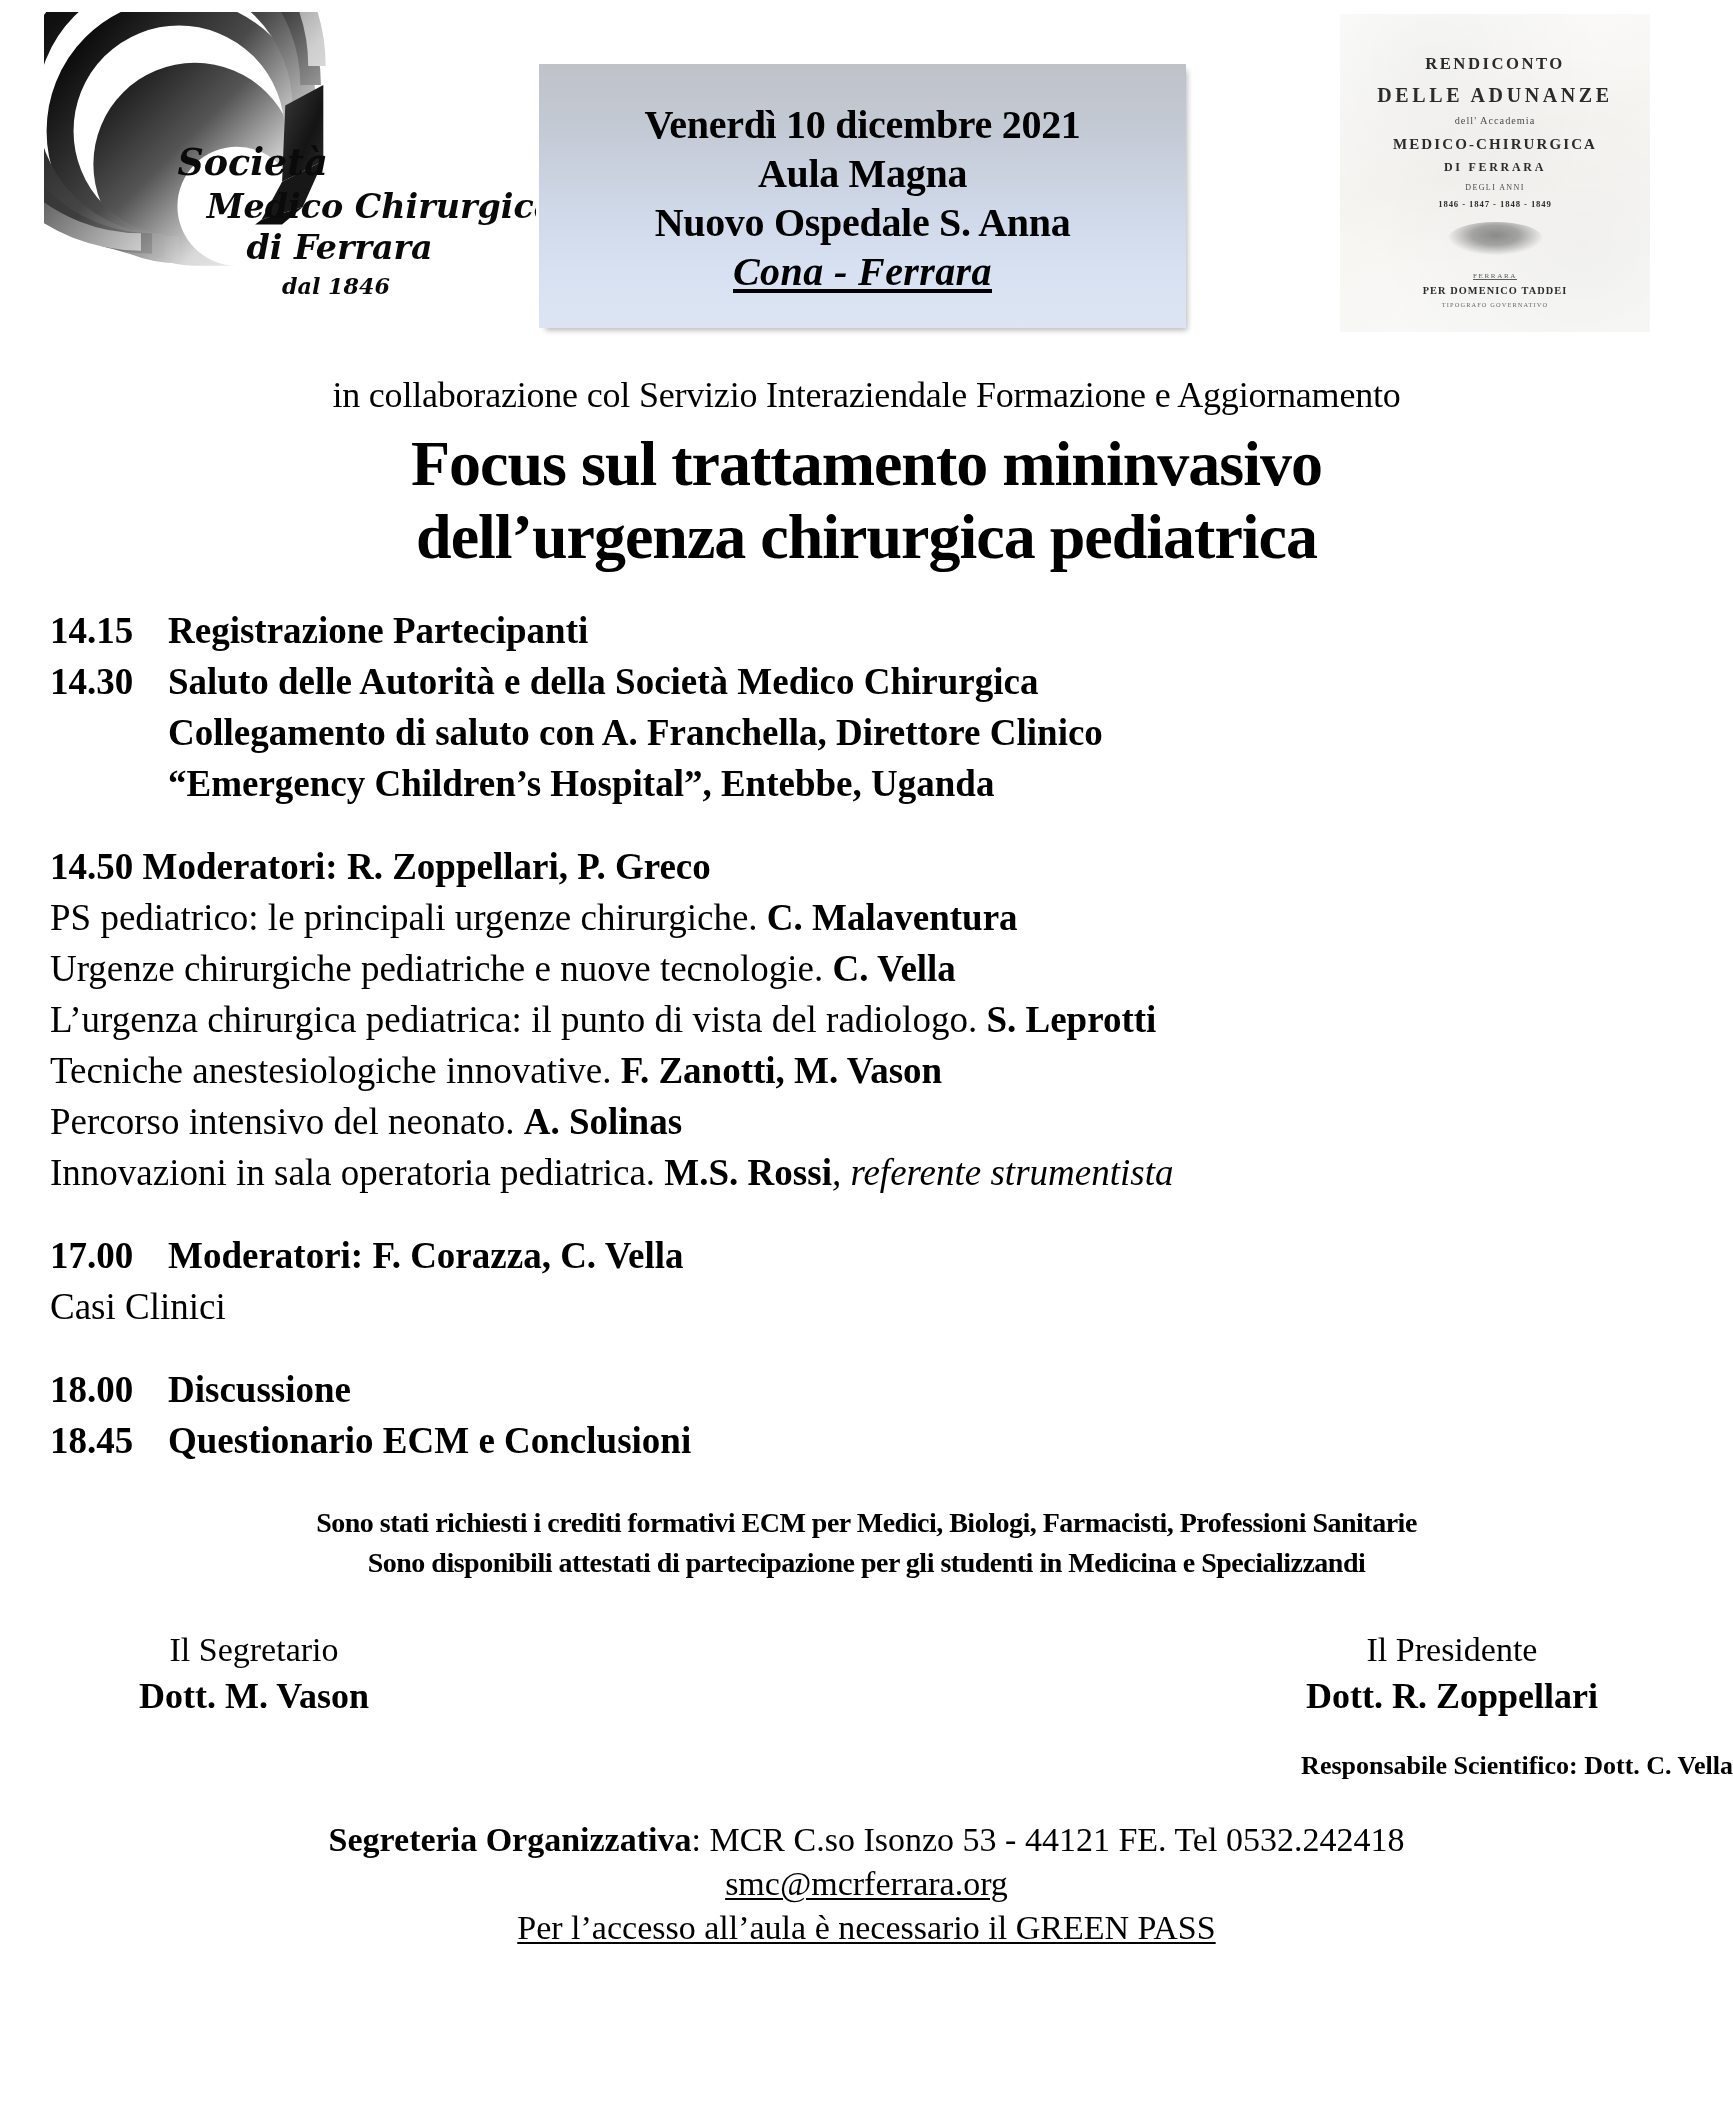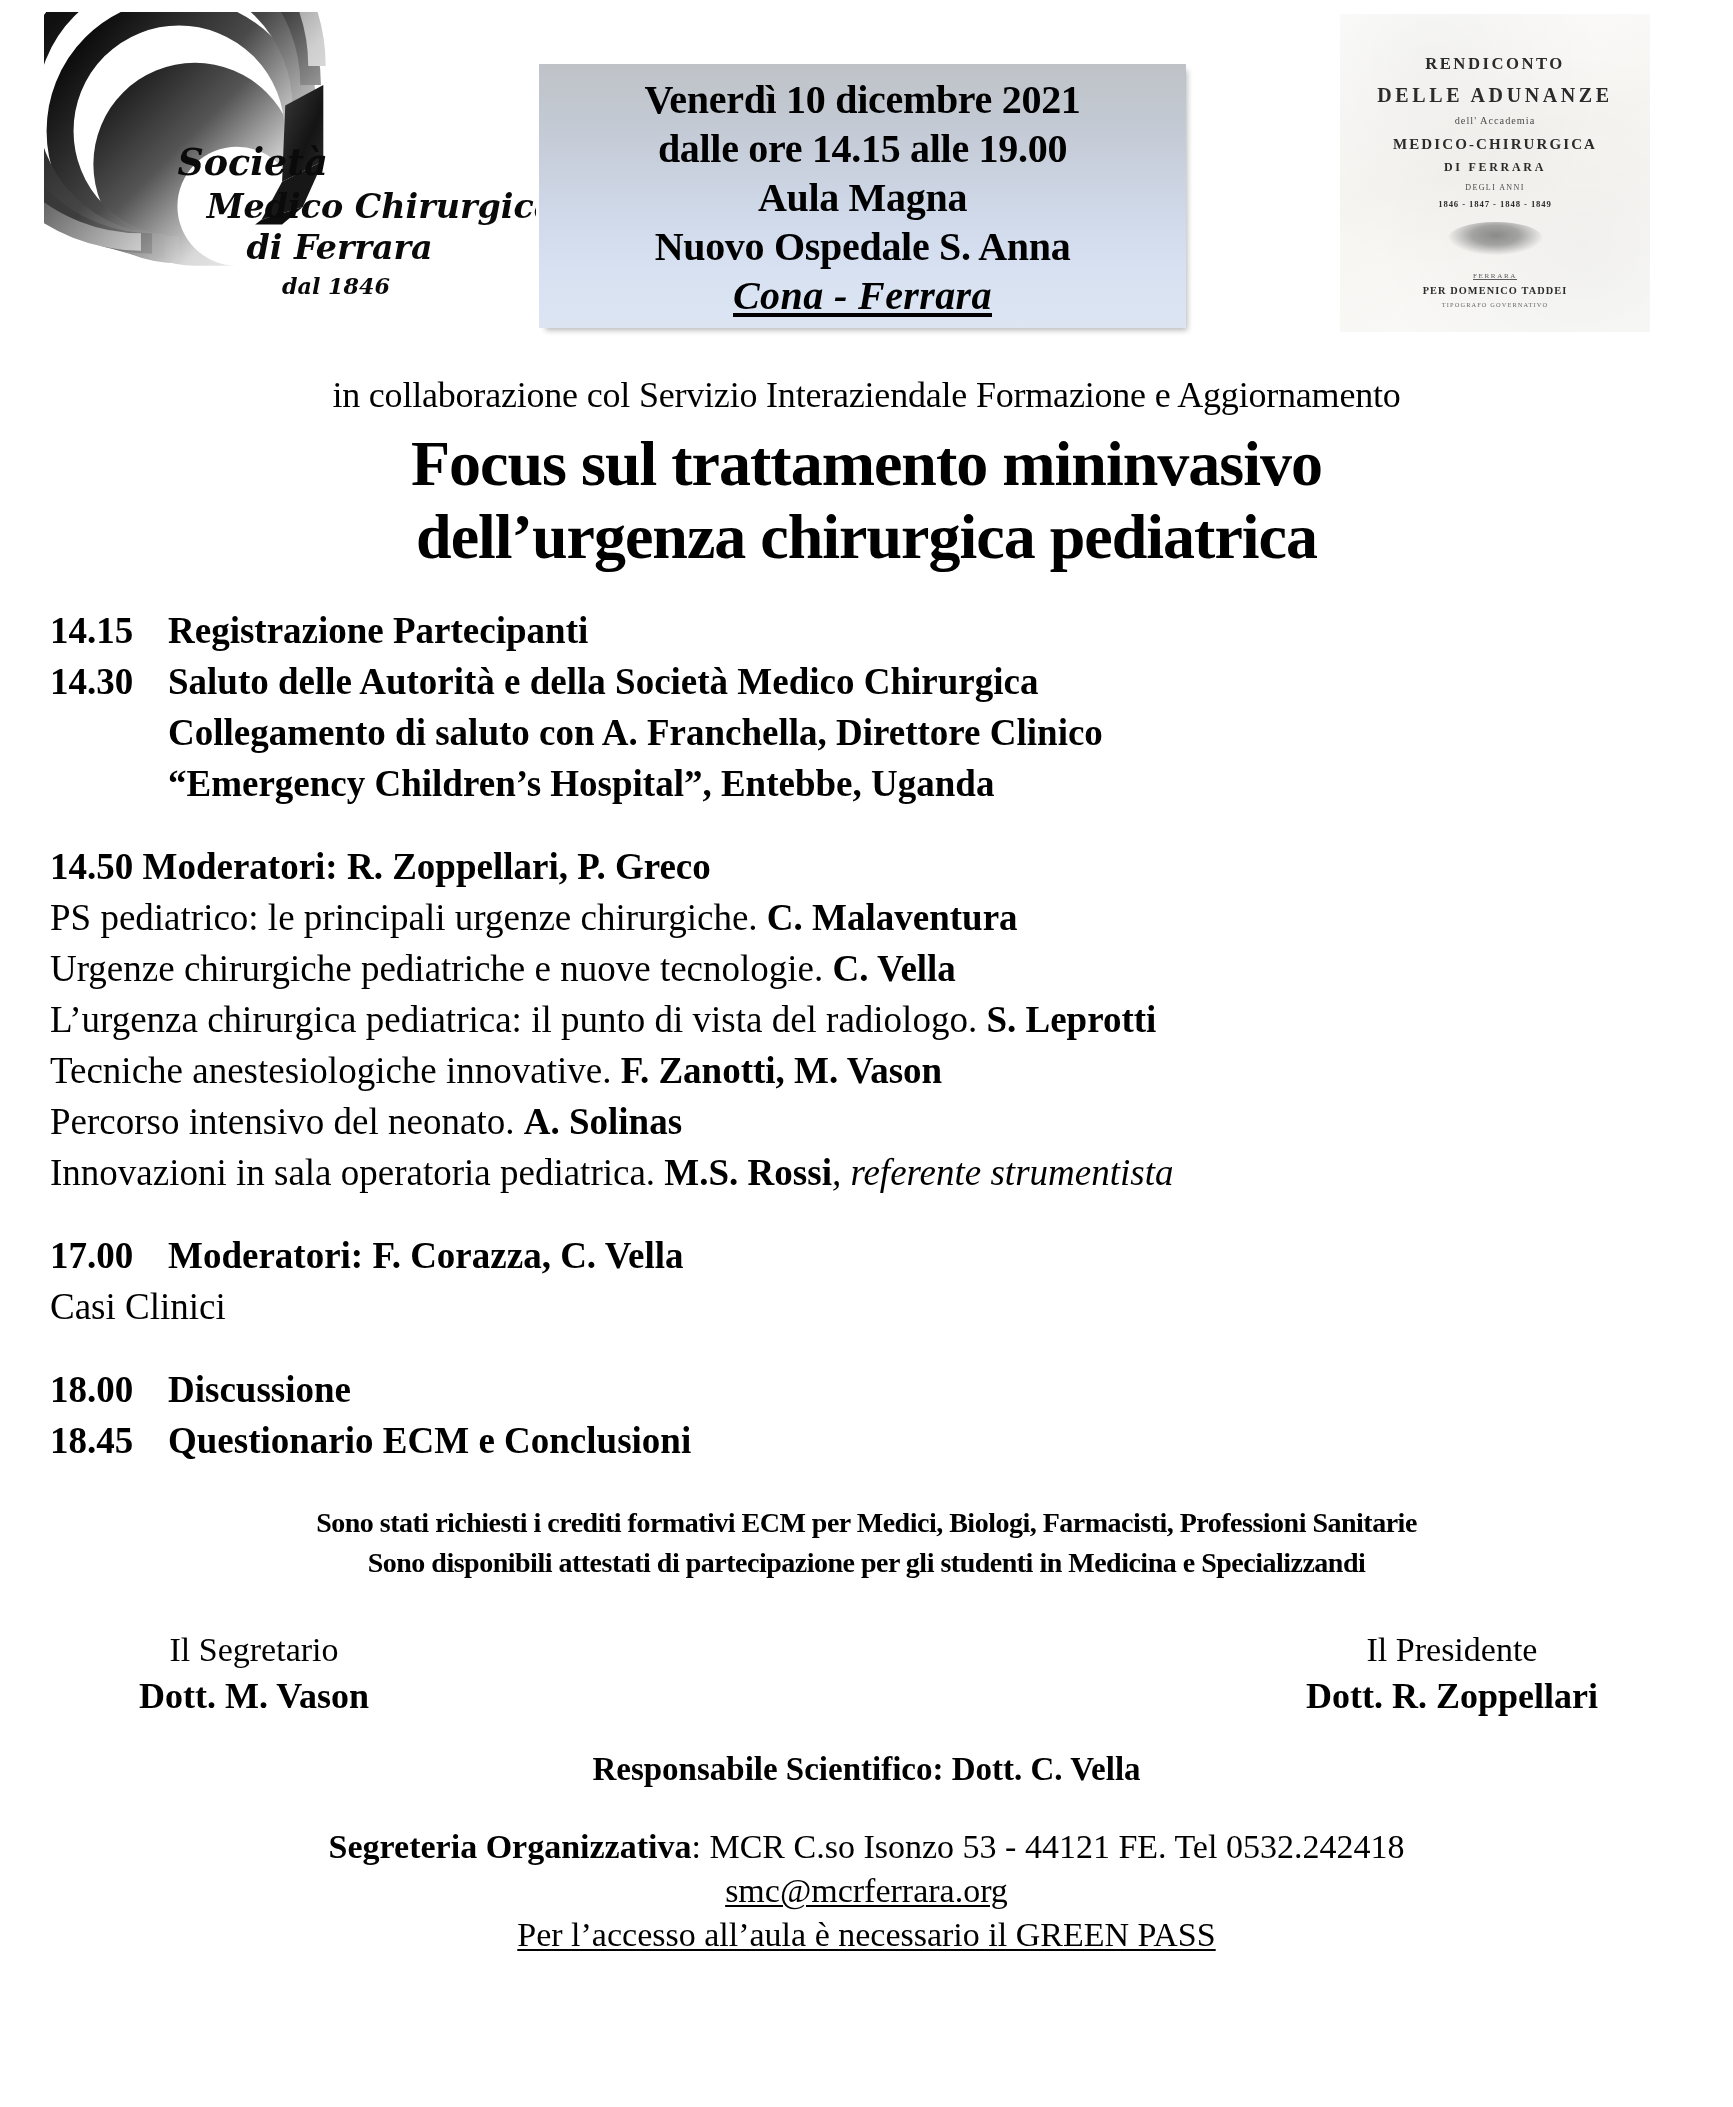--- a/index.html
+++ b/index.html
@@ -170,23 +170,23 @@
     margin-top: 44px;
     display: flex;
     justify-content: space-between;
     padding: 0 135px 0 139px;
   }
   .sig-col { text-align: center; }
   .sig-role { font-size: 34px; line-height: 46px; }
   .sig-name { font-size: 36px; line-height: 46px; font-weight: bold; }
 
   .resp {
-    text-align: center;
-    font-weight: bold;
-    font-size: 33px;
+    text-align: right;
+    font-weight: bold;
+    font-size: 26px;
     margin-top: 32px;
   }
 
   
   .footer {
     text-align: center;
     margin-top: 37px;
   }
   .foot-line { font-size: 34px; line-height: 44px; }
   .u {
@@ -251,21 +251,20 @@
           <text x="168" y="205" font-size="46">Società</text>
           <text x="205" y="260" font-size="42">Medico Chirurgica</text>
           <text x="255" y="312" font-size="42">di Ferrara</text>
           <text x="300" y="356" font-size="28">dal 1846</text>
         </g>
       </svg>
     </div>
 
     <div class="date-box">
       <div class="date-line">Venerdì 10 dicembre 2021</div>
-      <div class="date-line">dalle ore 14.15 alle 19.00</div>
       <div class="date-line">Aula Magna</div>
       <div class="date-line">Nuovo Ospedale S. Anna</div>
       <div class="date-line city">Cona - Ferrara</div>
     </div>
 
     <div class="cover-img">
       <div class="cover-inner">
         <div class="cv-l1">RENDICONTO</div>
         <div class="cv-l2">DELLE ADUNANZE</div>
         <div class="cv-l3">dell' Accademia</div>

